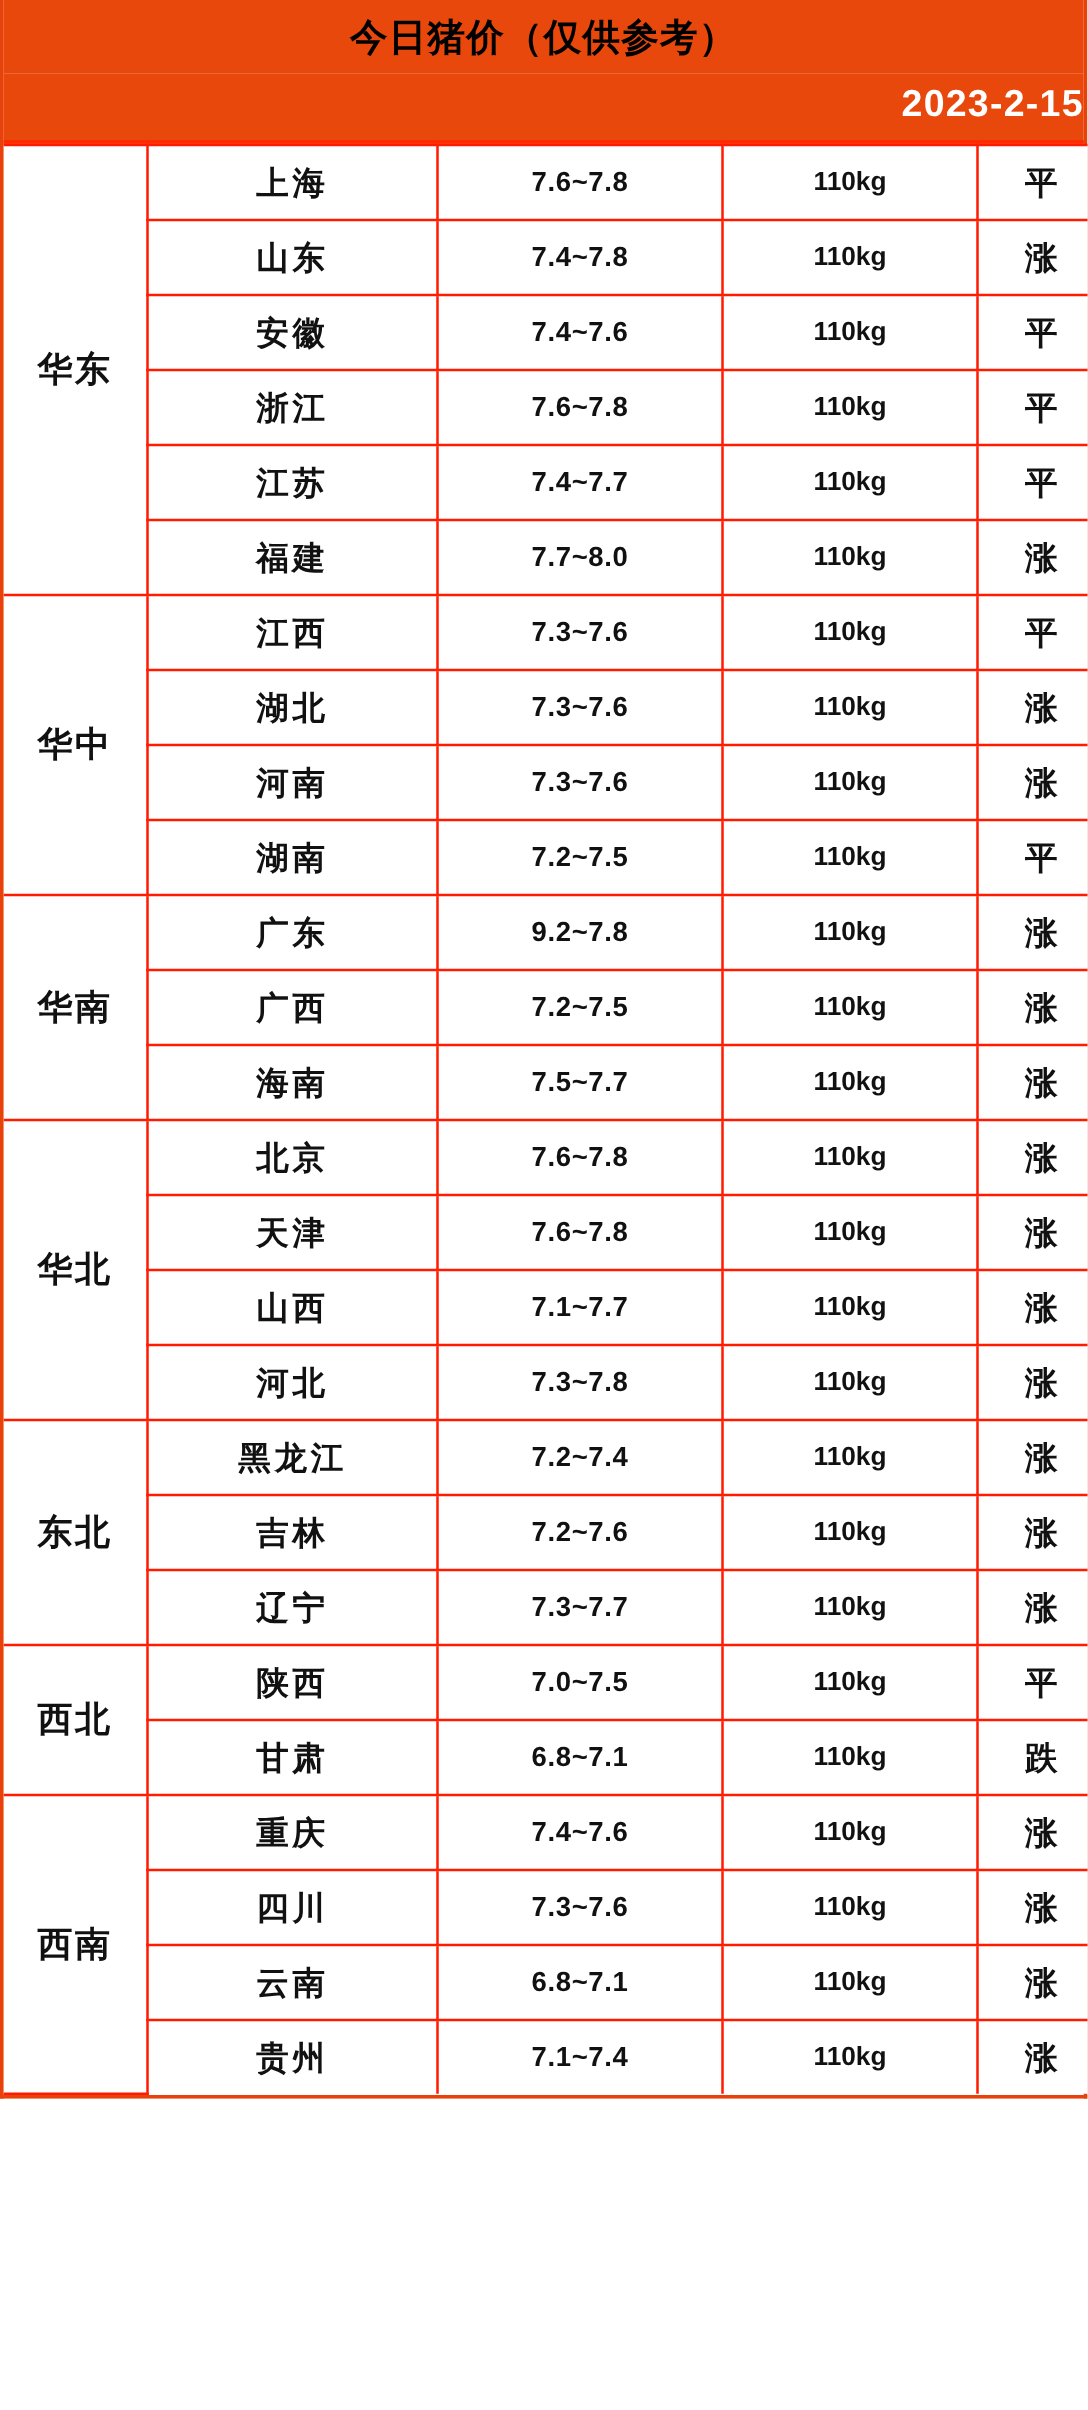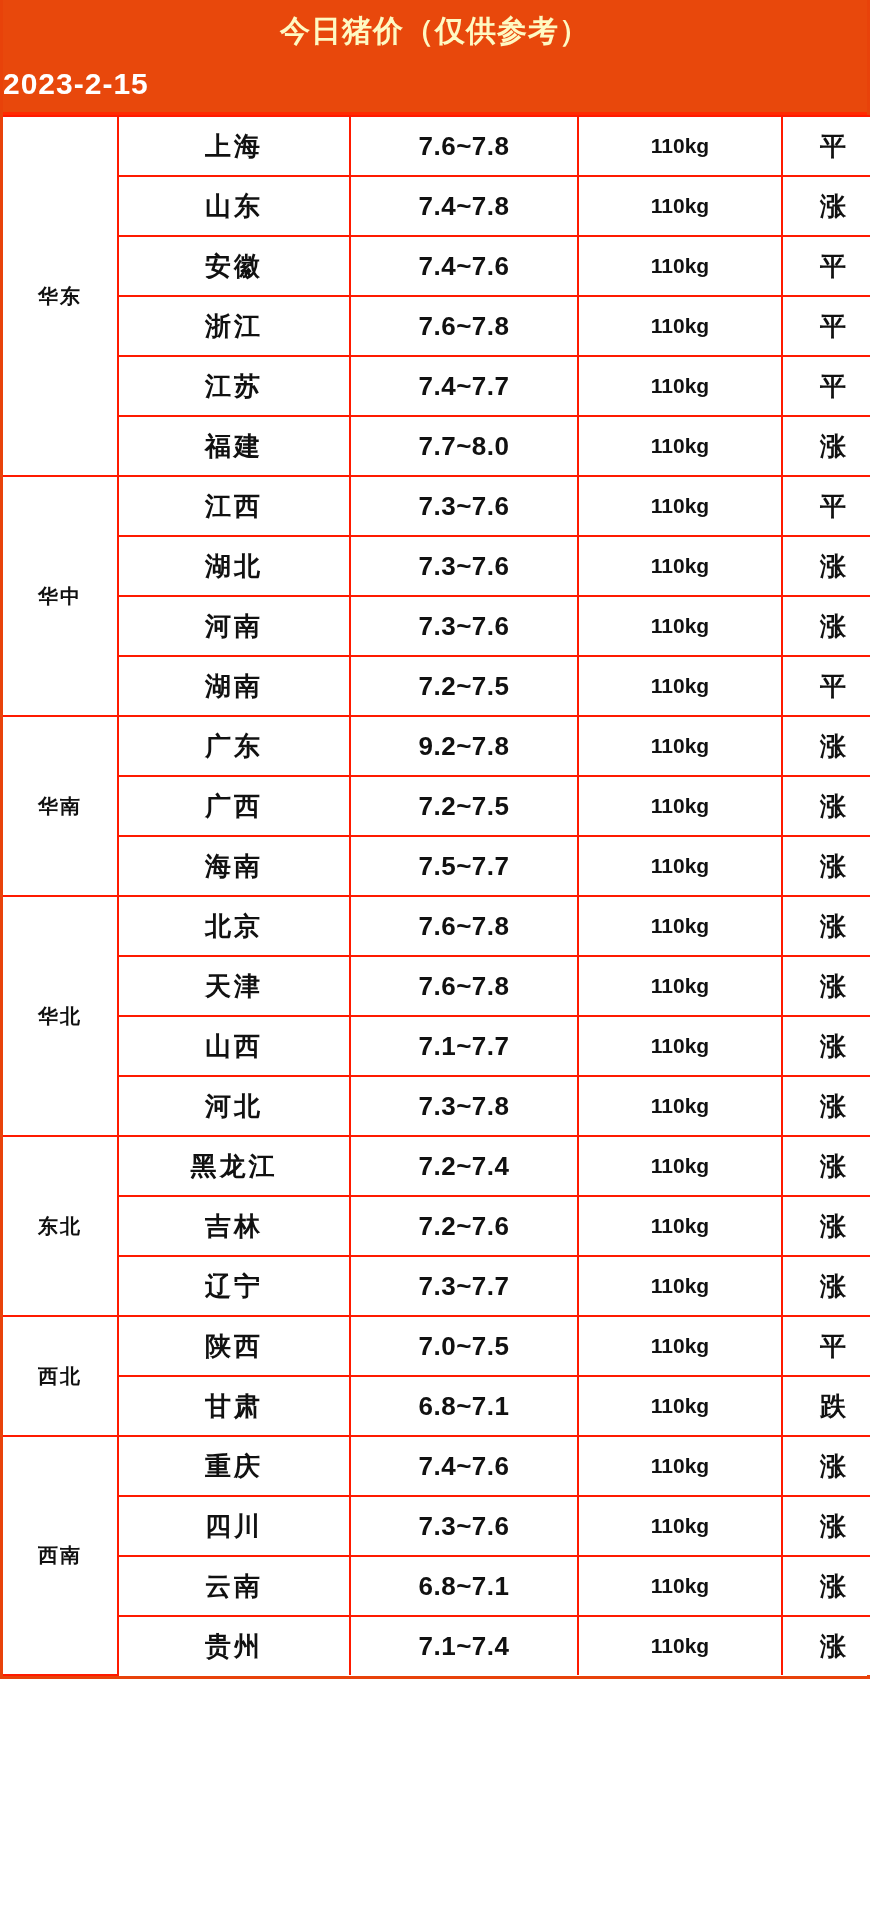--- a/index.html
+++ b/index.html
@@ -13,32 +13,32 @@
   }
   .sheet {
     width: 870px;
     box-sizing: border-box;
     border: 3px solid #e8420a;
     border-top: none;
     background: #ffffff;
   }
   .title-bar {
     background: #e8480c;
-    color: #fef9c3;
+    color: #000000;
     text-align: center;
     font-size: 30px;
     font-weight: bold;
     letter-spacing: 1px;
     padding: 14px 0 12px 0;
     line-height: 1.1;
   }
   .date-bar {
     background: #e8480c;
     color: #ffffff;
-    text-align: left;
+    text-align: right;
     font-size: 30px;
     font-weight: bold;
     letter-spacing: 1px;
     padding: 8px 0 12px 0;
     line-height: 1.1;
     border-bottom: 3px solid #ff2a00;
   }
   table.price-table {
     border-collapse: collapse;
     width: 870px;
@@ -47,32 +47,32 @@
   table.price-table td {
     border: 2px solid #ff1a00;
     text-align: center;
     vertical-align: middle;
     font-weight: bold;
     color: #111111;
     background: #ffffff;
   }
   td.region {
     width: 112px;
-    font-size: 20px;
+    font-size: 28px;
     letter-spacing: 2px;
   }
   td.province {
     width: 228px;
     font-size: 26px;
     letter-spacing: 3px;
     height: 56px;
   }
   td.price {
     width: 224px;
-    font-size: 26px;
+    font-size: 22px;
     letter-spacing: 0.5px;
   }
   td.weight {
     width: 200px;
     font-size: 21px;
     border-radius: 29px;
   }
   td.trend {
     width: 98px;
     font-size: 26px;

